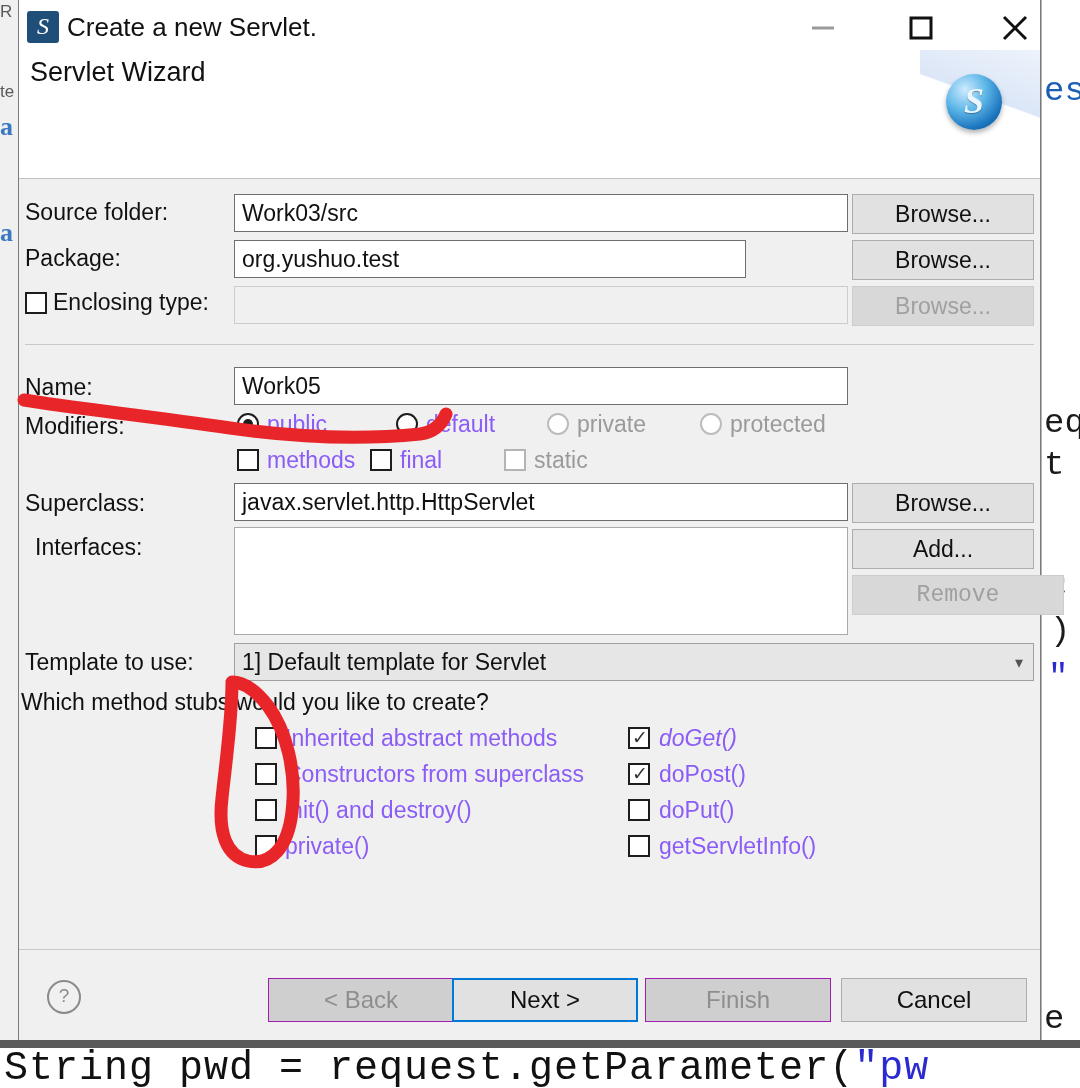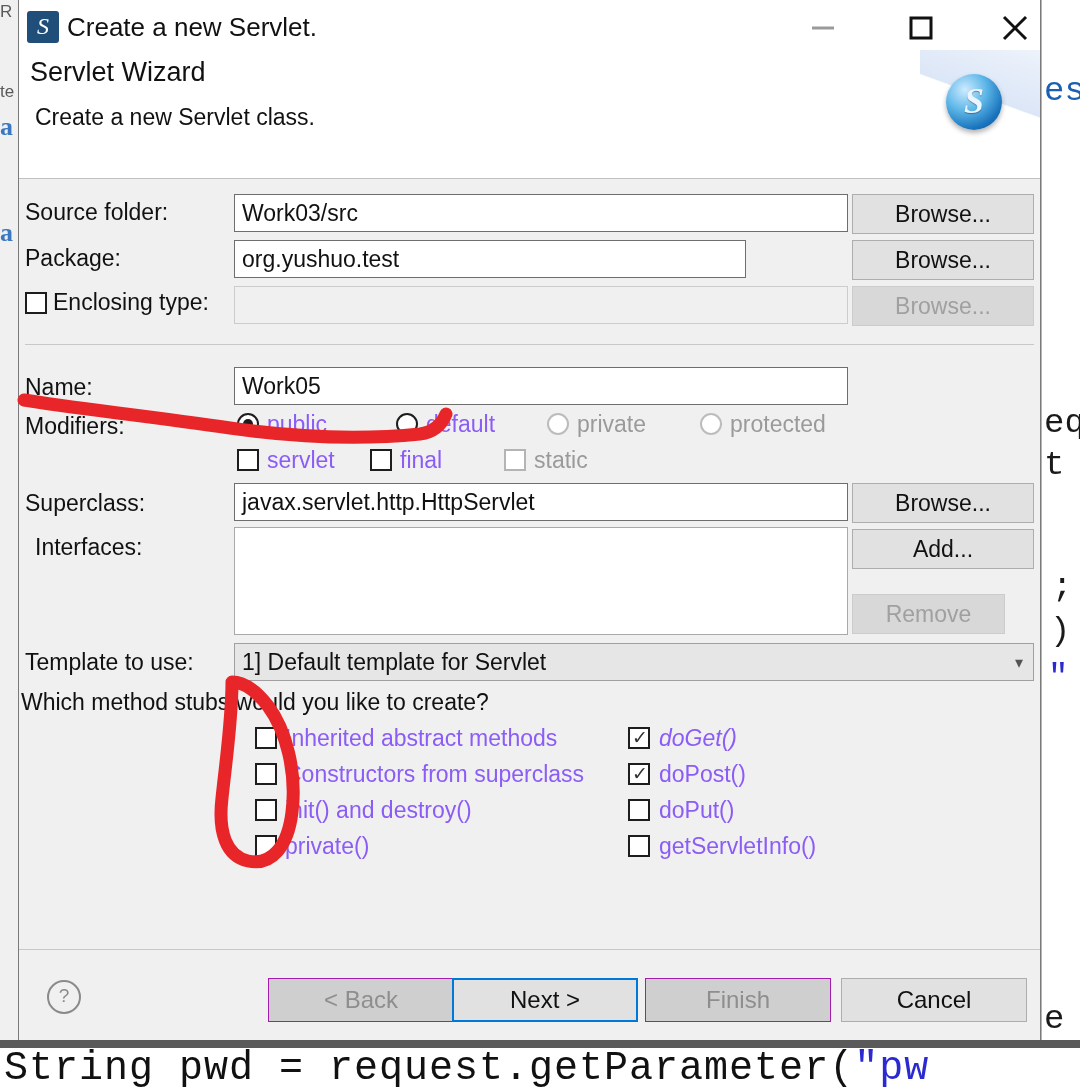--- a/index.html
+++ b/index.html
@@ -137,21 +137,20 @@
         </svg>
     </div>
   </div>
 
   <div class="banner">
     <div class="banner-art"></div>
     <div class="banner-orb">
         <span>S</span>
       </div>
     <div class="banner-title">Servlet Wizard</div>
-    <div class="banner-sub">Create a new Servlet class.</div>
   </div>
   <div class="hdr-sep"></div>
 
   <div class="body">
 
     <div class="lbl" style="left:6px;top:20px;">Source folder:</div>
     <div class="txtfield" style="left:215px;top:15px;width:614px;height:38px;">
       <div class="val">Work03/src</div>
     </div>
     <div class="btn" style="left:833px;top:15px;width:182px;height:40px;">Browse...</div>
@@ -186,38 +185,38 @@
     <div class="rb" style="left:377px;top:234px;"></div>
     <div class="ctl-lbl" style="left:407px;top:232px;">default</div>
 
     <div class="rb disabled" style="left:528px;top:234px;"></div>
     <div class="ctl-lbl disabled" style="left:558px;top:232px;">private</div>
 
     <div class="rb disabled" style="left:681px;top:234px;"></div>
     <div class="ctl-lbl disabled" style="left:711px;top:232px;">protected</div>
 
     <div class="cb" style="left:218px;top:270px;"></div>
-    <div class="ctl-lbl" style="left:248px;top:268px;">servlet</div>
+    <div class="ctl-lbl" style="left:248px;top:268px;">methods</div>
 
     <div class="cb" style="left:351px;top:270px;"></div>
     <div class="ctl-lbl" style="left:381px;top:268px;">final</div>
 
     <div class="cb disabled" style="left:485px;top:270px;"></div>
     <div class="ctl-lbl disabled" style="left:515px;top:268px;">static</div>
 
     <div class="lbl" style="left:6px;top:311px;">Superclass:</div>
     <div class="txtfield" style="left:215px;top:304px;width:614px;height:38px;">
       <div class="val">javax.servlet.http.HttpServlet</div>
     </div>
     <div class="btn" style="left:833px;top:304px;width:182px;height:40px;">Browse...</div>
 
     <div class="lbl" style="left:16px;top:355px;text-align:center;">Interfaces:</div>
     <div class="listfield" style="left:215px;top:348px;width:614px;height:108px;"></div>
     <div class="btn" style="left:833px;top:350px;width:182px;height:40px;">Add...</div>
-    <div class="btn disabled" style="left:833px;top:415px;width:153px;height:40px;">Remove</div>
+    <div class="btn disabled" style="left:833px;top:396px;width:212px;height:40px;font-family:Liberation Mono, monospace;">Remove</div>
 
     <div class="lbl" style="left:6px;top:470px;">Template to use:</div>
     <div class="combo" style="left:215px;top:464px;width:800px;height:38px;">
       <div class="cval">1] Default template for Servlet</div>
       <div class="carrow">▾</div>
     </div>
 
     <div class="lbl" style="left:2px;top:510px;">Which method stubs would you like to create?</div>
 
     <div class="cb" style="left:236px;top:548px;"></div>

